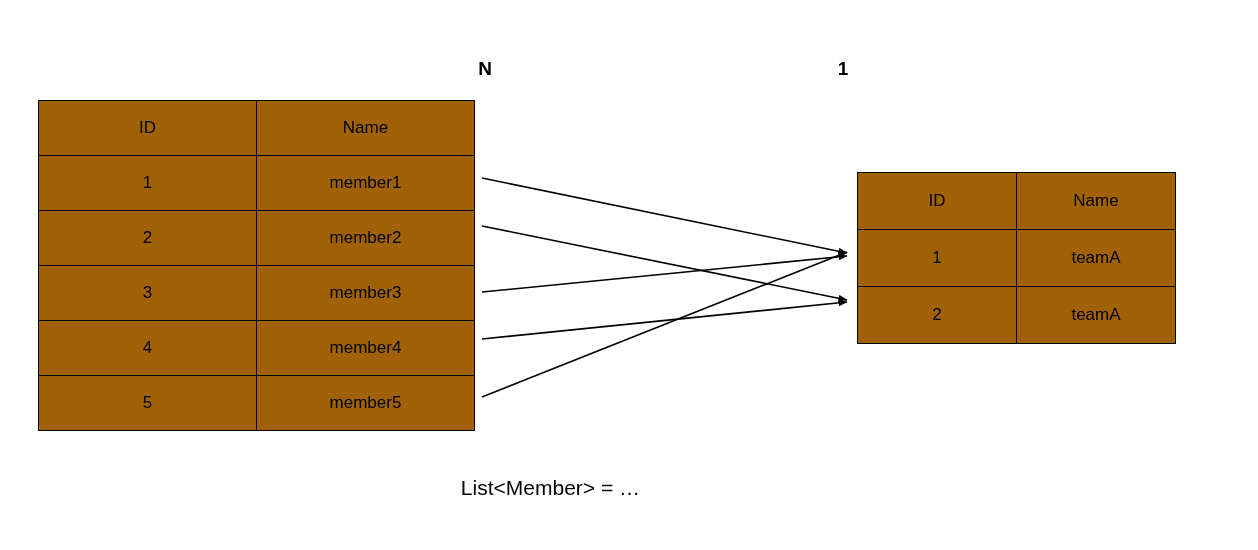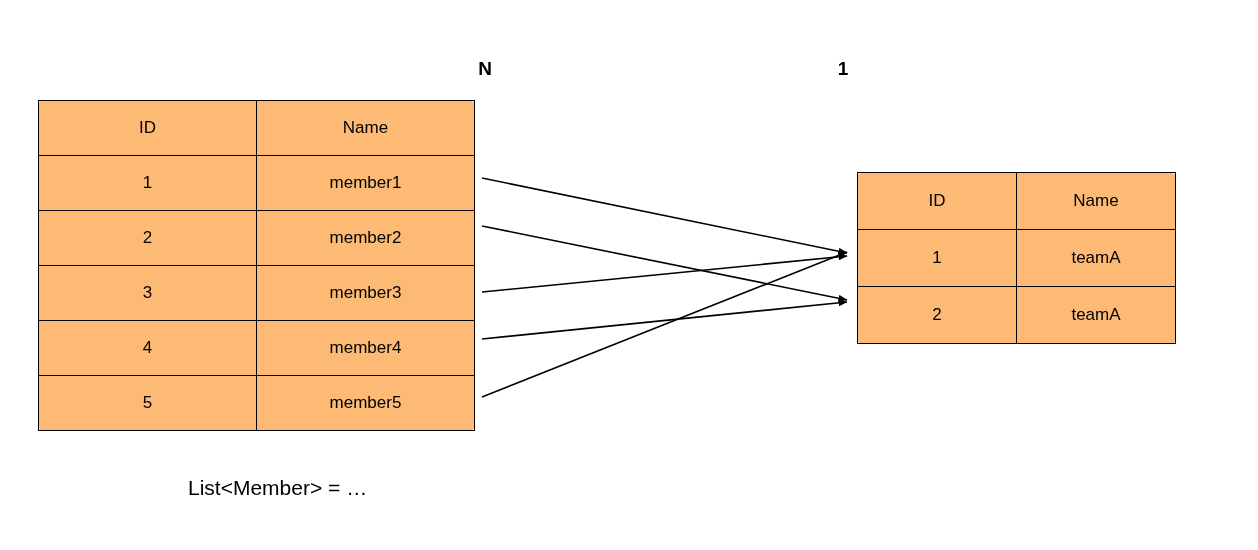--- a/index.html
+++ b/index.html
@@ -32,22 +32,21 @@
     white-space: nowrap;
   }
   #card-n { left: 465px; top: 59px; width: 40px; }
   #card-one { left: 823px; top: 59px; width: 40px; }
 
   
   .er-table {
     position: absolute;
     border-collapse: collapse;
     table-layout: fixed;
-    background: #fdba74;
-    border-radius: 6px;
+    background: #a16207;
   }
   .er-table td {
     border: 1px solid #000000;
     text-align: center;
     vertical-align: middle;
     font-size: 17px;
     color: #000;
     padding: 0;
     font-weight: normal;
   }
@@ -83,21 +82,21 @@
     stroke: #000000;
     stroke-width: 1.6;
   }
 
   
   #caption {
     position: absolute;
     left: 188px;
     top: 476px;
     width: 452px;
-    text-align: left;
+    text-align: right;
     font-size: 21px;
     color: #000;
     white-space: nowrap;
   }
 </style>
 </head>
 <body>
 
 <div class="canvas">
 

